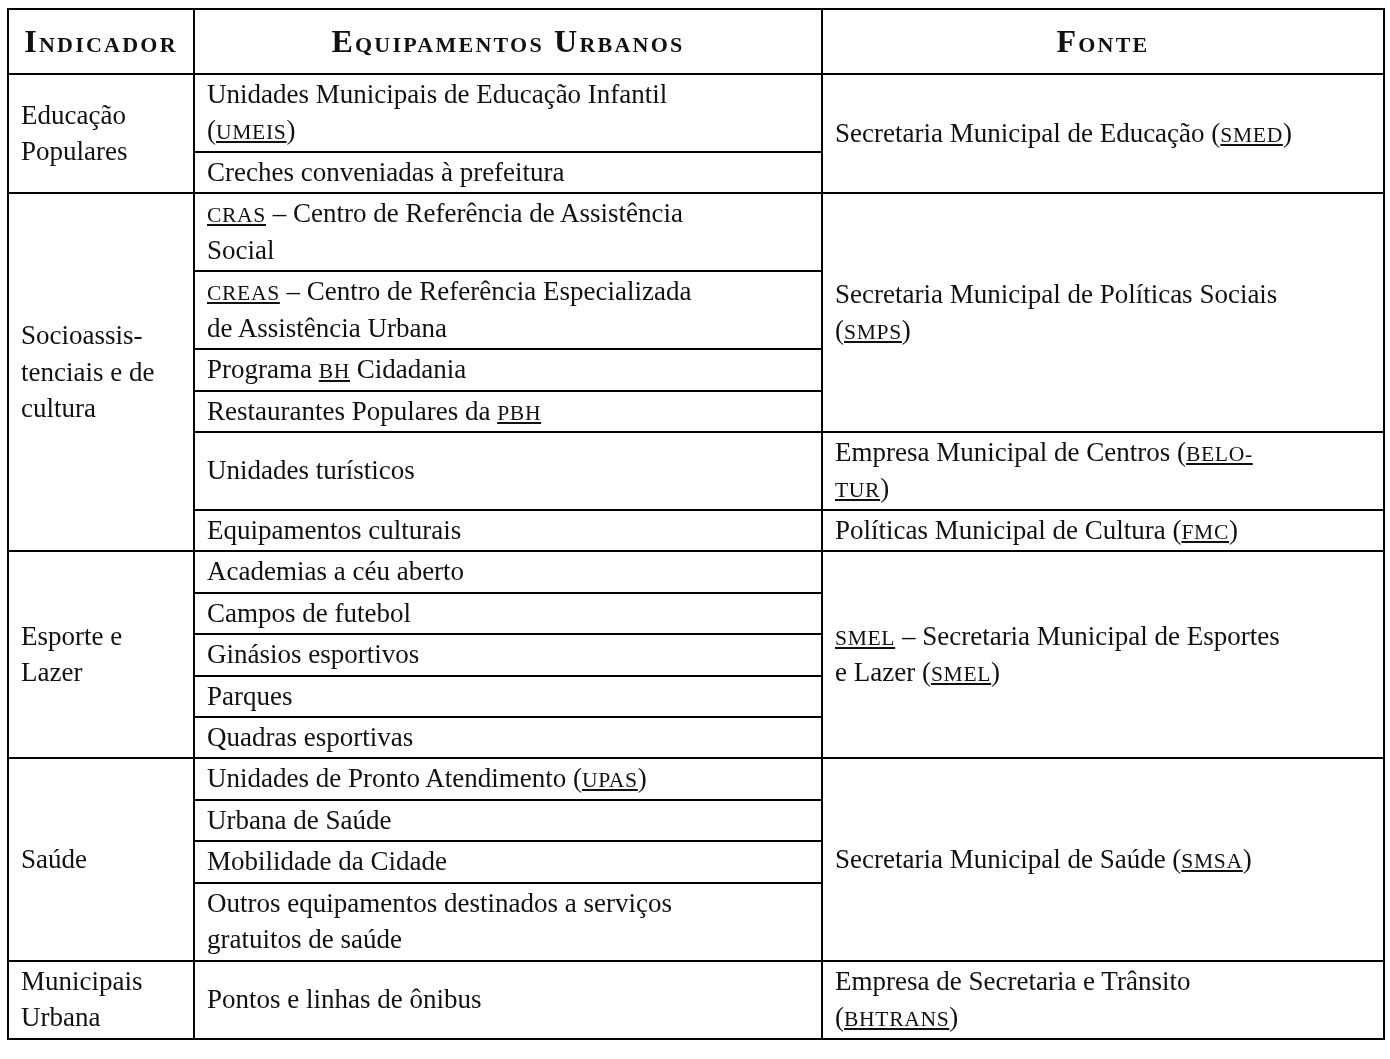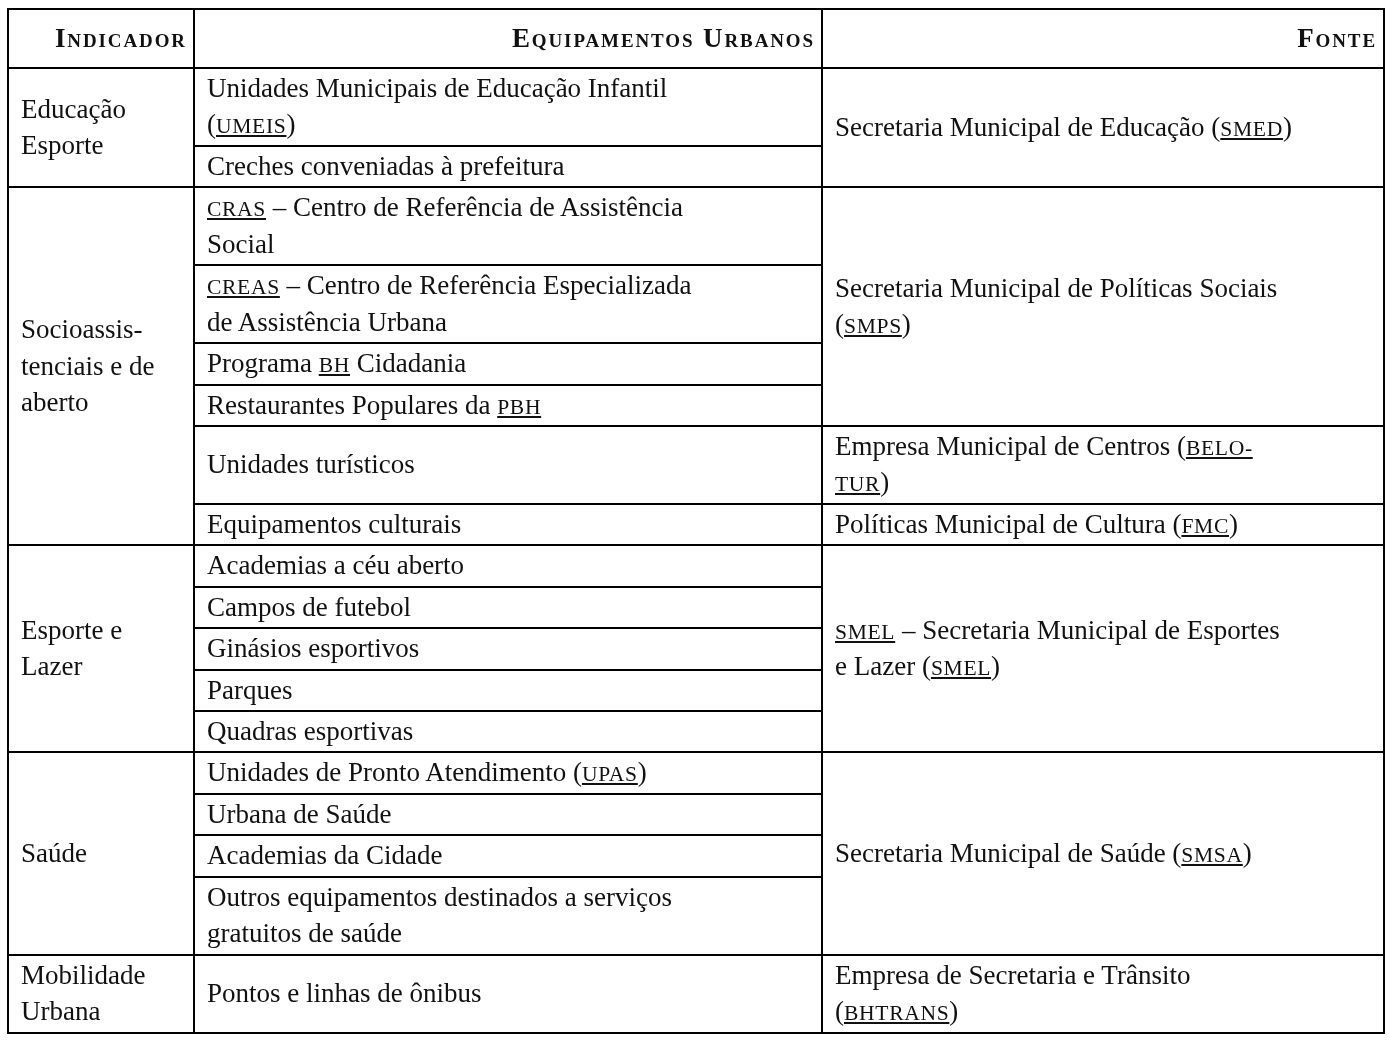--- a/index.html
+++ b/index.html
@@ -23,25 +23,25 @@
     width: 1376px;
   }
   col.c-ind   { width: 186px; }
   col.c-eq    { width: 628px; }
   col.c-fonte { width: 562px; }
   th, td {
     border: 2px solid #000000;
     box-sizing: border-box;
   }
   th {
-    font-size: 27px;
+    font-size: 32px;
     font-weight: bold;
     font-variant: small-caps;
     letter-spacing: 0.07em;
-    text-align: right;
+    text-align: center;
     padding: 13px 6px;
     vertical-align: middle;
   }
   td {
     font-size: 27px;
     line-height: 1.35;
     padding: 1px 12px 2px 12px;
     vertical-align: middle;
     text-align: left;
     overflow: hidden;
@@ -69,30 +69,30 @@
     <thead>
       <tr>
         <th>Indicador</th>
         <th>Equipamentos Urbanos</th>
         <th>Fonte</th>
       </tr>
     </thead>
     <tbody>
 
       <tr>
-        <td class="cell-ind" rowspan="2"><span>Educação</span><br><span>Esporte</span></td>
+        <td class="cell-ind" rowspan="2"><span>Educação</span><br><span>Populares</span></td>
         <td><span>Unidades Municipais de Educação Infantil</span><br><span>(</span><span class="sc">umeis</span><span>)</span></td>
         <td rowspan="2"><span>Secretaria Municipal de Educação (</span><span class="sc">smed</span><span>)</span></td>
       </tr>
       <tr>
         <td><span>Creches conveniadas à prefeitura</span></td>
       </tr>
 
       <tr>
-        <td class="cell-ind" rowspan="6"><span>Socioassis-</span><br><span>tenciais e de</span><br><span>aberto</span></td>
+        <td class="cell-ind" rowspan="6"><span>Socioassis-</span><br><span>tenciais e de</span><br><span>cultura</span></td>
         <td><span class="sc">cras</span><span> – Centro de Referência de Assistência</span><br><span>Social</span></td>
         <td rowspan="4"><span>Secretaria Municipal de Políticas Sociais</span><br><span>(</span><span class="sc">smps</span><span>)</span></td>
       </tr>
       <tr>
         <td><span class="sc">creas</span><span> – Centro de Referência Especializada</span><br><span>de Assistência Urbana</span></td>
       </tr>
       <tr>
         <td><span>Programa </span><span class="sc">bh</span><span> Cidadania</span></td>
       </tr>
       <tr>
@@ -127,26 +127,26 @@
 
       <tr>
         <td class="cell-ind" rowspan="4"><span>Saúde</span></td>
         <td><span>Unidades de Pronto Atendimento (</span><span class="sc">upas</span><span>)</span></td>
         <td rowspan="4"><span>Secretaria Municipal de Saúde (</span><span class="sc">smsa</span><span>)</span></td>
       </tr>
       <tr>
         <td><span>Urbana de Saúde</span></td>
       </tr>
       <tr>
-        <td><span>Academias da Cidade</span></td>
+        <td><span>Mobilidade da Cidade</span></td>
       </tr>
       <tr>
         <td><span>Outros equipamentos destinados a serviços</span><br><span>gratuitos de saúde</span></td>
       </tr>
 
       <tr>
-        <td class="cell-ind"><span>Mobilidade</span><br><span>Urbana</span></td>
+        <td class="cell-ind"><span>Municipais</span><br><span>Urbana</span></td>
         <td><span>Pontos e linhas de ônibus</span></td>
         <td><span>Empresa de Secretaria e Trânsito</span><br><span>(</span><span class="sc">bhtrans</span><span>)</span></td>
       </tr>
     </tbody>
   </table>
 </div>
 
 </body></html>

